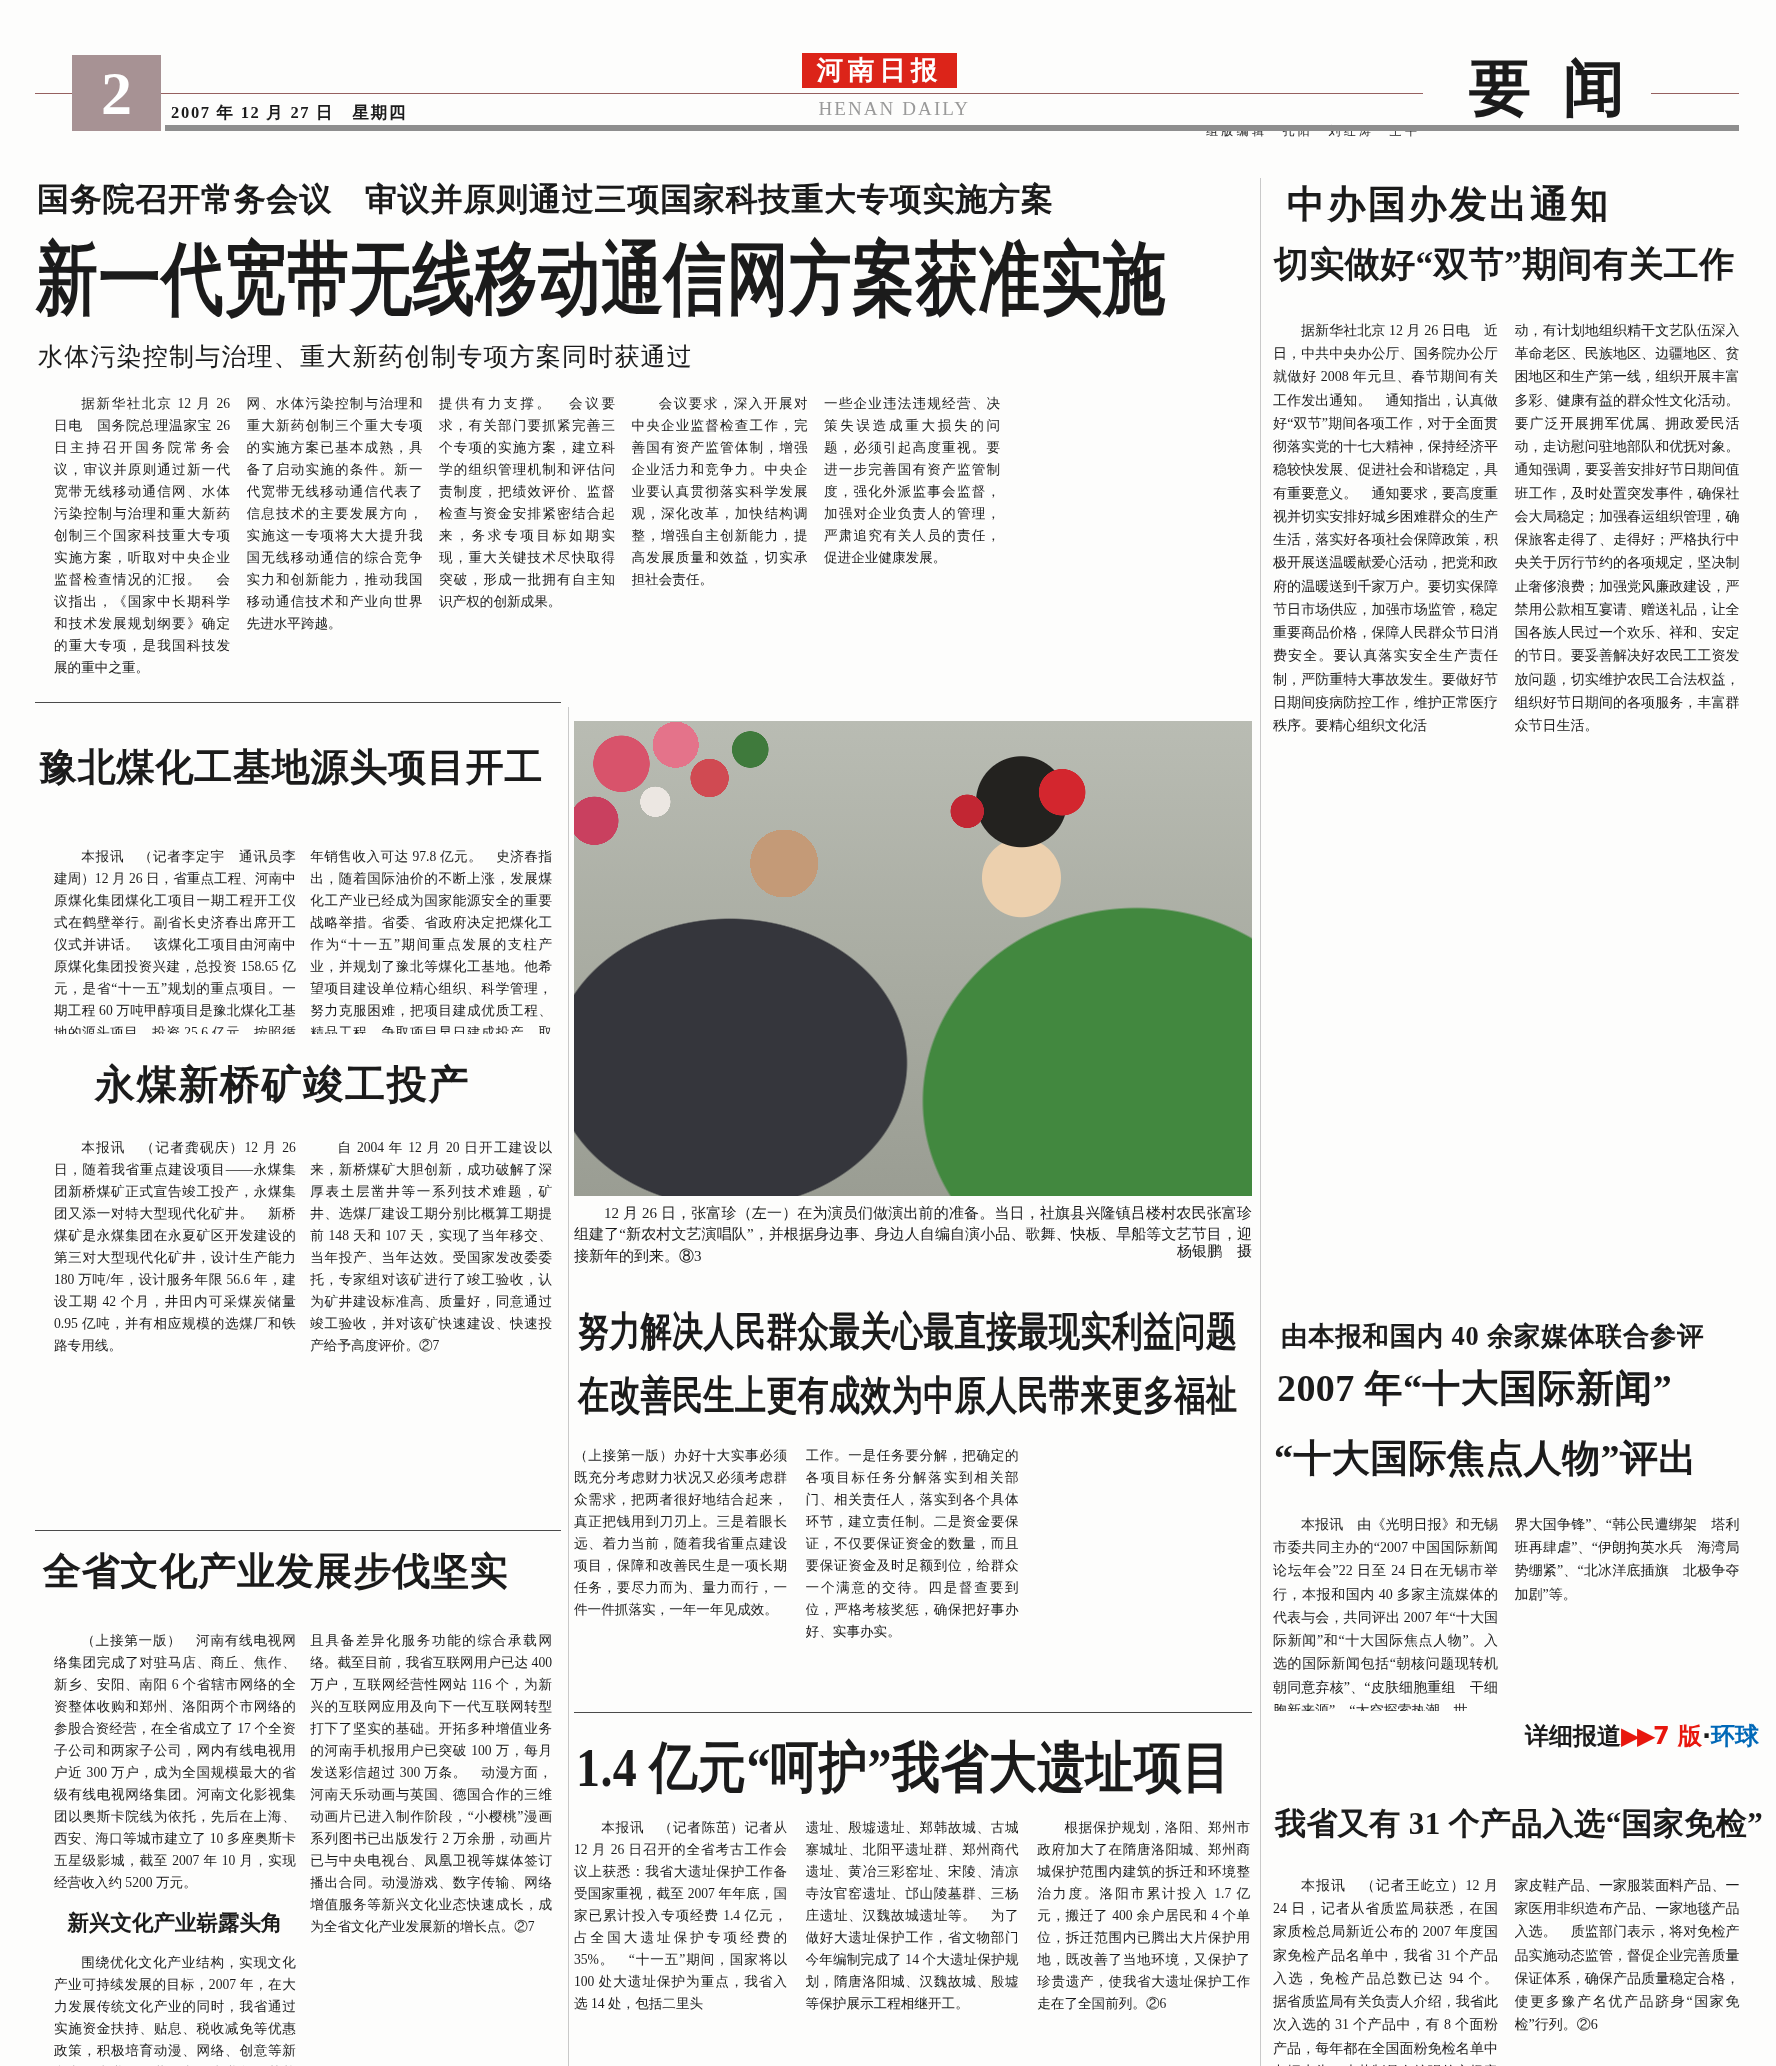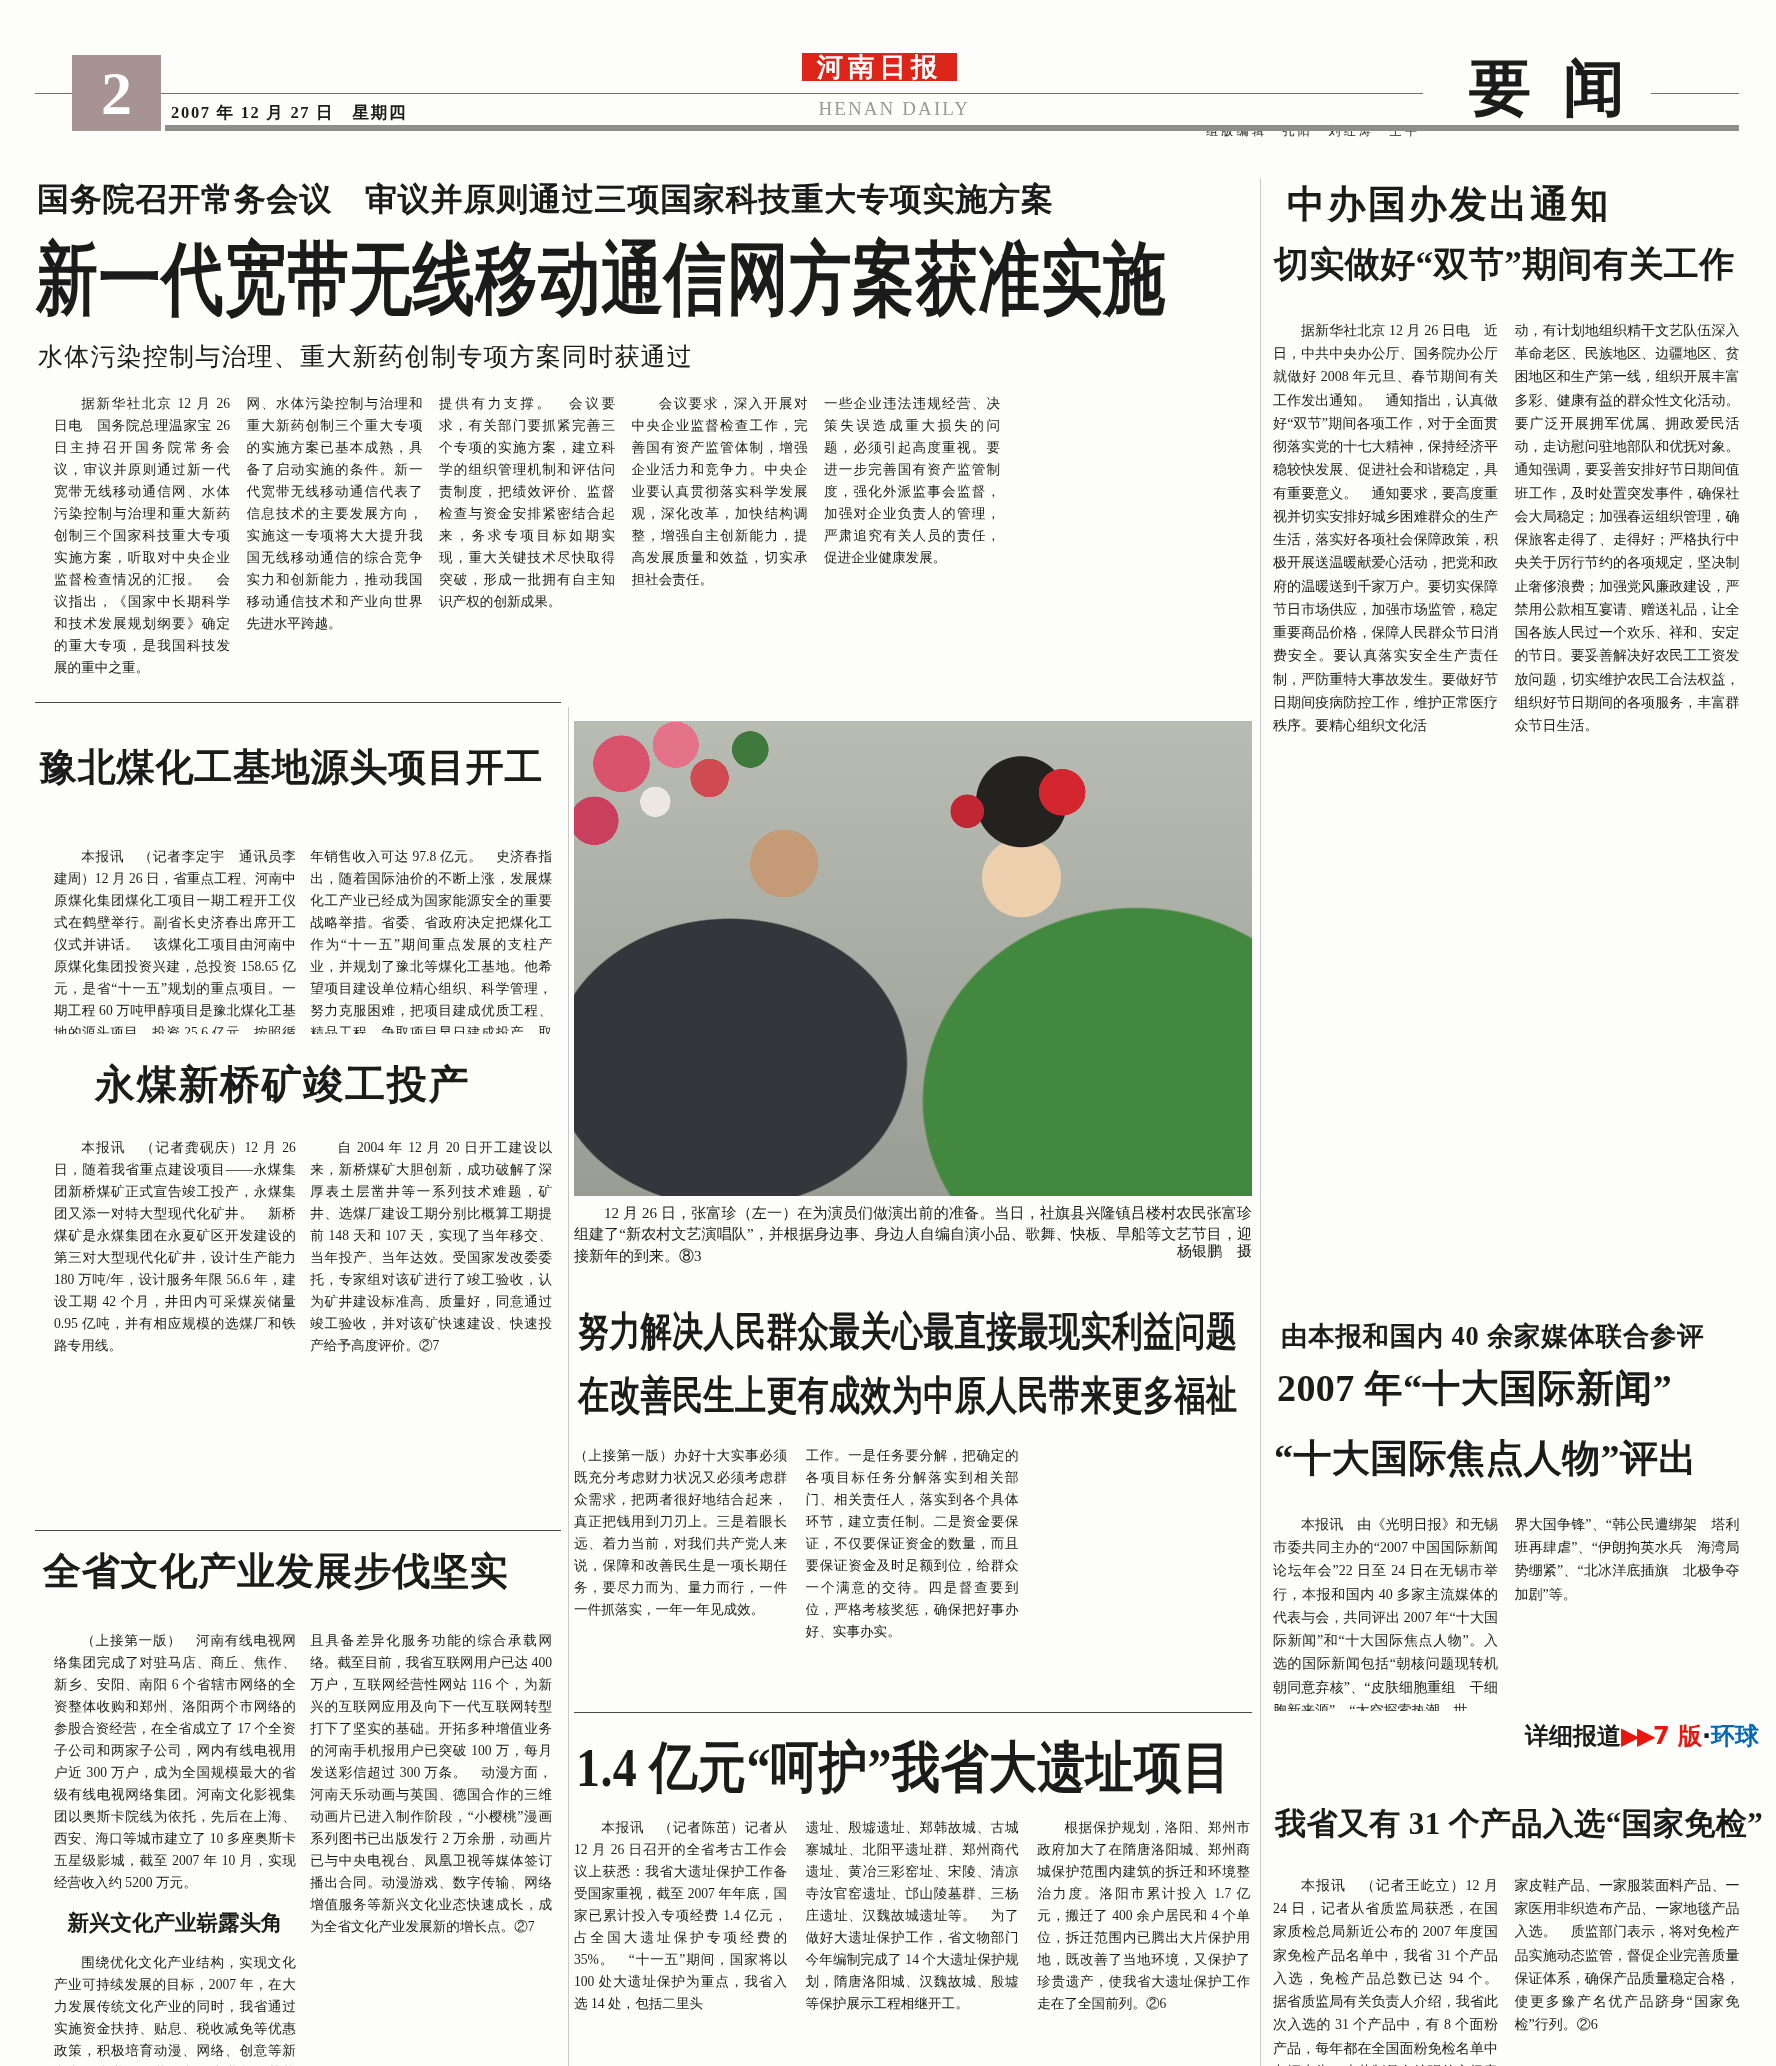--- a/index.html
+++ b/index.html
@@ -13,21 +13,21 @@
   .body-text-lg{font-size:14px;line-height:1.66;}
   .indent{text-indent:2em;}
   .rule{background:#4a4a4a;height:1.2px;}
   .vrule{background:#c9c9c9;width:0.8px;}
   .thin-red-rule{background:#96605f;height:1.2px;}
 
   
   .numbox{left:72px;top:55px;width:89px;height:76px;background:#a79294;color:#fff;
     display:flex;align-items:center;justify-content:center;font-size:62px;font-weight:bold;z-index:3;}
   .dateline{left:171px;top:102px;font-size:16.5px;font-weight:bold;letter-spacing:1.7px;}
-  .masthead-box{left:802px;top:53px;width:155px;height:28px;background:#dc2419;color:#fff;
+  .masthead-box{left:802px;top:53px;width:155px;height:35px;background:#dc2419;color:#fff;
     display:flex;align-items:center;justify-content:center;font-size:26.4px;font-weight:bold;letter-spacing:5px;}
   .masthead-en{left:787px;top:98px;width:183px;text-align:right;font-size:19px;font-weight:normal;color:#9a9a9a;letter-spacing:2.1px;}
   .editors{left:1176px;top:123px;font-size:12px;letter-spacing:3.3px;color:#222;margin-left:30px;}
   .section-name{left:1469px;top:46px;font-size:62px;font-weight:900;letter-spacing:32px;}
   .graybar{left:165px;top:125px;width:1574px;height:5.8px;background:#8e8e8e;}
 
   
   .lead-kicker{left:37px;top:178px;font-size:32px;font-weight:900;letter-spacing:0.8px;}
   .lead-headline{left:36px;top:225px;font-size:62px;font-weight:900;letter-spacing:0.8px;
     transform:scaleY(1.28);transform-origin:left top;white-space:nowrap;}
@@ -157,21 +157,21 @@
   <div class="col">且具备差异化服务功能的综合承载网络。截至目前，我省互联网用户已达 400 万户，互联网经营性网站 116 个，为新兴的互联网应用及向下一代互联网转型打下了坚实的基础。开拓多种增值业务的河南手机报用户已突破 100 万，每月发送彩信超过 300 万条。　动漫方面，河南天乐动画与英国、德国合作的三维动画片已进入制作阶段，“小樱桃”漫画系列图书已出版发行 2 万余册，动画片已与中央电视台、凤凰卫视等媒体签订播出合同。动漫游戏、数字传输、网络增值服务等新兴文化业态快速成长，成为全省文化产业发展新的增长点。②7</div>
 </div>
 
 <div class="abs photo"></div>
 <div class="abs caption">12 月 26 日，张富珍（左一）在为演员们做演出前的准备。当日，社旗县兴隆镇吕楼村农民张富珍组建了“新农村文艺演唱队”，并根据身边事、身边人自编自演小品、歌舞、快板、旱船等文艺节目，迎接新年的到来。⑧3</div>
 <div class="abs caption-credit">杨银鹏　摄</div>
 
 <div class="abs sans minsheng-h minsheng-h1">努力解决人民群众最关心最直接最现实利益问题</div>
 <div class="abs sans minsheng-h minsheng-h2">在改善民生上更有成效为中原人民带来更多福祉</div>
 <div class="abs cols minsheng-body body-text">
-  <div class="col">（上接第一版）办好十大实事必须既充分考虑财力状况又必须考虑群众需求，把两者很好地结合起来，真正把钱用到刀刃上。三是着眼长远、着力当前，对我们共产党人来说，保障和改善民生是一项长期任务，要尽力而为、量力而行，一件一件抓落实，一年一年见成效。</div>
+  <div class="col">（上接第一版）办好十大实事必须既充分考虑财力状况又必须考虑群众需求，把两者很好地结合起来，真正把钱用到刀刃上。三是着眼长远、着力当前，随着我省重点建设项目，保障和改善民生是一项长期任务，要尽力而为、量力而行，一件一件抓落实，一年一年见成效。</div>
   <div class="col">工作。一是任务要分解，把确定的各项目标任务分解落实到相关部门、相关责任人，落实到各个具体环节，建立责任制。二是资金要保证，不仅要保证资金的数量，而且要保证资金及时足额到位，给群众一个满意的交待。四是督查要到位，严格考核奖惩，确保把好事办好、实事办实。</div>
 </div>
 
 <div class="abs rule mid-rule"></div>
 <div class="abs headline-serif yizhi-head">1.4 亿元“呵护”我省大遗址项目</div>
 <div class="abs cols yizhi-body body-text">
   <div class="col indent">本报讯　（记者陈茁）记者从 12 月 26 日召开的全省考古工作会议上获悉：我省大遗址保护工作备受国家重视，截至 2007 年年底，国家已累计投入专项经费 1.4 亿元，占全国大遗址保护专项经费的 35%。　“十一五”期间，国家将以 100 处大遗址保护为重点，我省入选 14 处，包括二里头</div>
   <div class="col">遗址、殷墟遗址、郑韩故城、古城寨城址、北阳平遗址群、郑州商代遗址、黄冶三彩窑址、宋陵、清凉寺汝官窑遗址、邙山陵墓群、三杨庄遗址、汉魏故城遗址等。　为了做好大遗址保护工作，省文物部门今年编制完成了 14 个大遗址保护规划，隋唐洛阳城、汉魏故城、殷墟等保护展示工程相继开工。</div>
   <div class="col indent">根据保护规划，洛阳、郑州市政府加大了在隋唐洛阳城、郑州商城保护范围内建筑的拆迁和环境整治力度。洛阳市累计投入 1.7 亿元，搬迁了 400 余户居民和 4 个单位，拆迁范围内已腾出大片保护用地，既改善了当地环境，又保护了珍贵遗产，使我省大遗址保护工作走在了全国前列。②6</div>
 </div>

